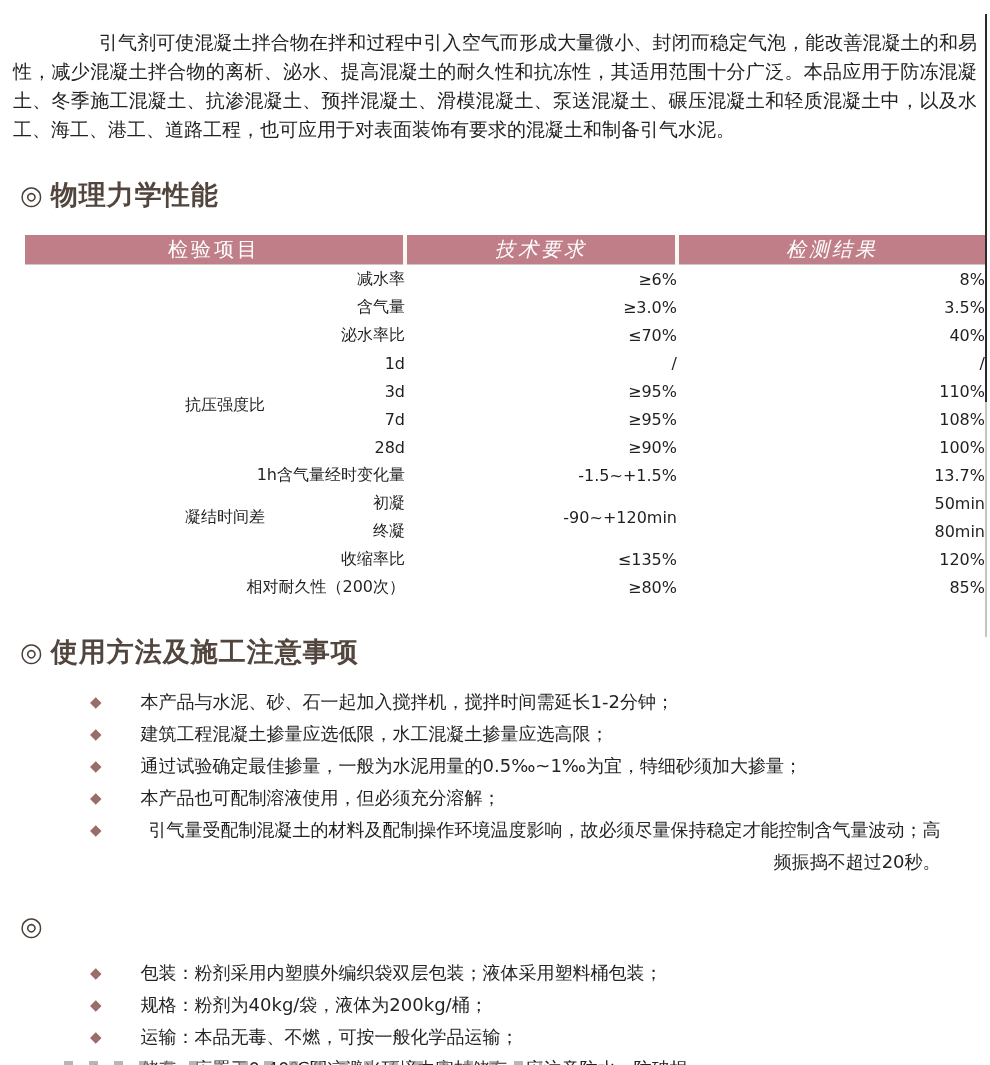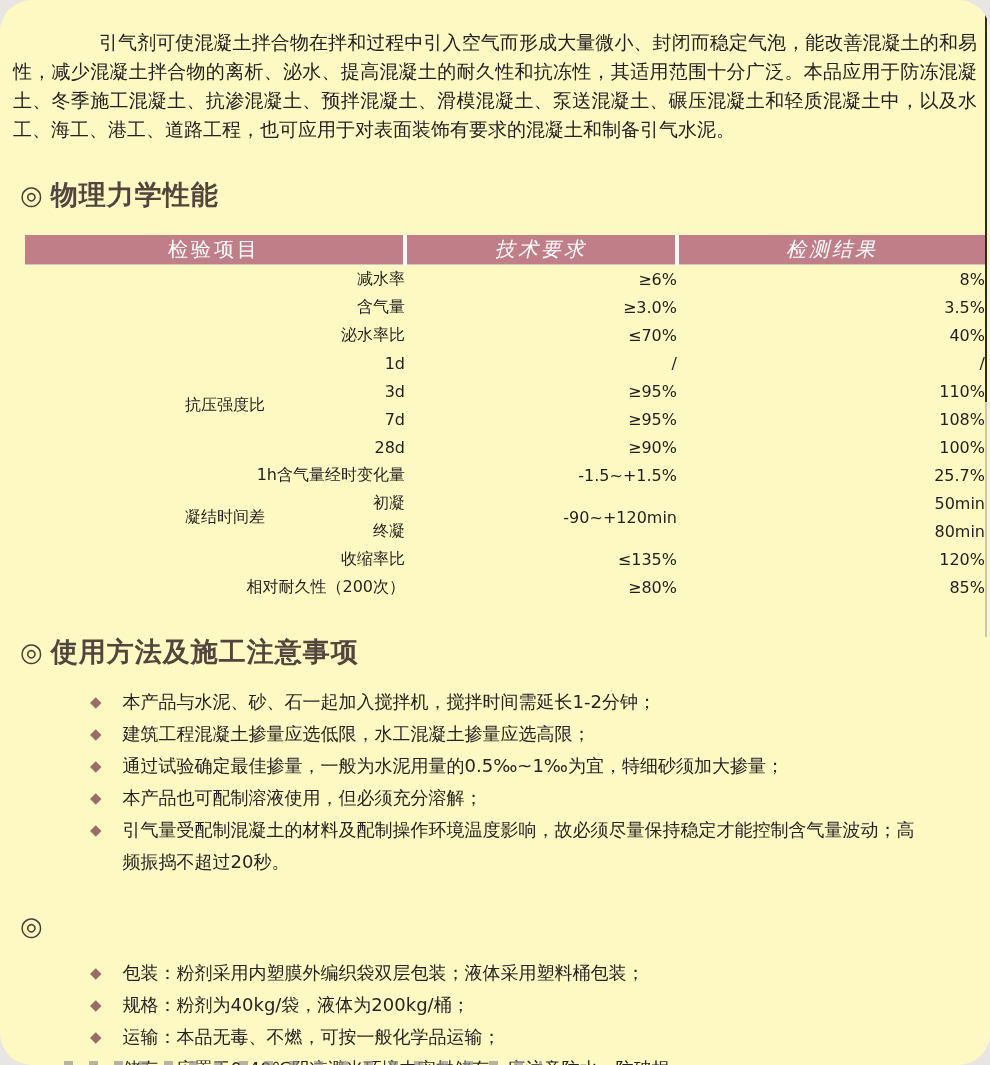--- a/index.html
+++ b/index.html
@@ -1,24 +1,23 @@
 <!DOCTYPE html>
 <html><head>
 <meta charset="utf-8">
 <style>
   html,body { margin:0; padding:0; background:#e8e6e2; }
   .page {
     position:relative;
     width:990px; height:1065px;
     margin:0 auto;
-    background:#fef9c3;
+    background:#ffffff;
     overflow:hidden;
     font-family:"DejaVu Sans","Liberation Sans",sans-serif;
     color:#1f1f1f;
-    border-radius:32px;
   }
   .intro {
     margin:28px 13px 0 13px;
     font-size:19px;
     line-height:29px;
     text-align:justify;
     text-indent:86px;
     color:#222;
   }
   .section-title {
@@ -71,21 +70,21 @@
     line-height:32px;
     color:#242424;
   }
   .bullets .diamond {
     color:#9b6d68;
     font-size:15px;
     line-height:32px;
     margin-right:21px;
     flex:0 0 auto;
   }
-  .bullets .bullet-text { max-width:800px; text-align:left; }
+  .bullets .bullet-text { max-width:800px; text-align:right;margin-left:18px; }
   .scan-line-dark {
     position:absolute; right:3px; top:14px;
     width:2px; height:388px; background:#2b2b2b;
   }
   .scan-line-light {
     position:absolute; right:3px; top:402px;
     width:2px; height:235px; background:#c7c5c2;
   }
   .cutoff-line {
     position:absolute; left:64px; bottom:0;
@@ -154,21 +153,21 @@
       </tr>
       <tr>
         <td>28d</td>
         <td>≥90%</td>
         <td>100%</td>
       </tr>
 
       <tr>
         <td colspan="2">1h含气量经时变化量</td>
         <td>-1.5~+1.5%</td>
-        <td>25.7%</td>
+        <td>13.7%</td>
       </tr>
 
       <tr>
         <td rowspan="2">凝结时间差</td>
         <td>初凝</td>
         <td rowspan="2">-90~+120min</td>
         <td>50min</td>
       </tr>
       <tr>
         <td>终凝</td>

